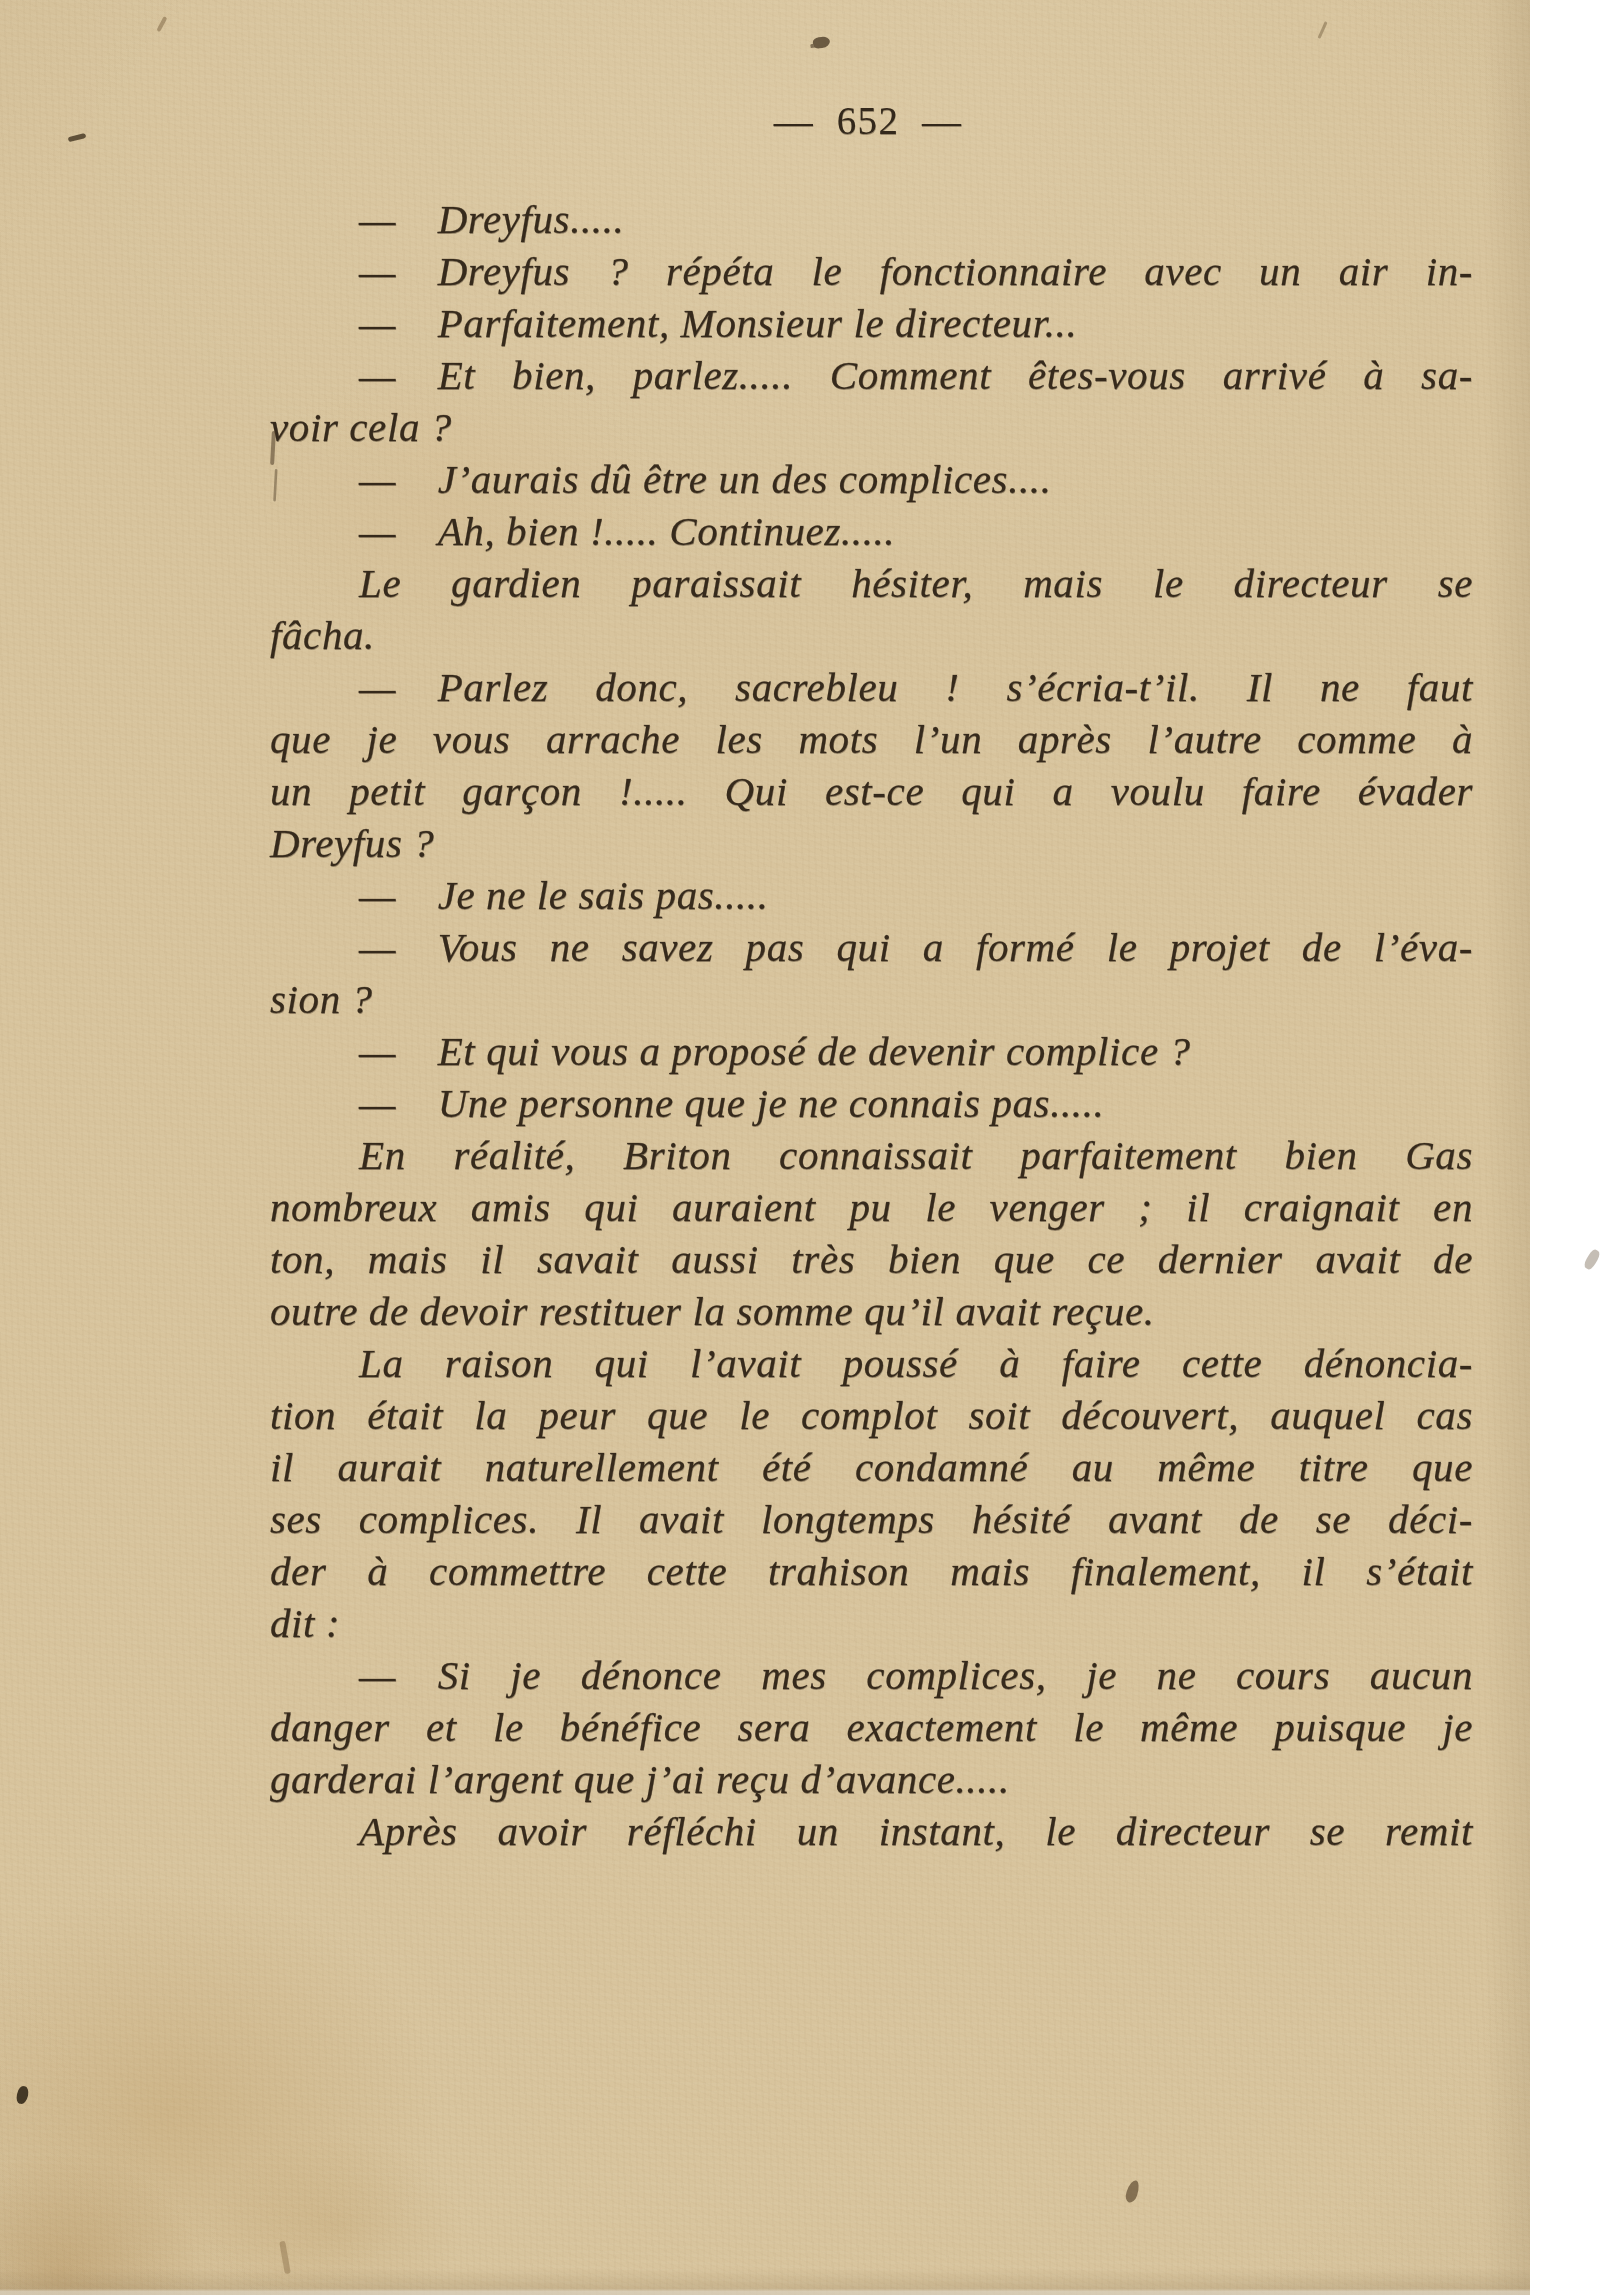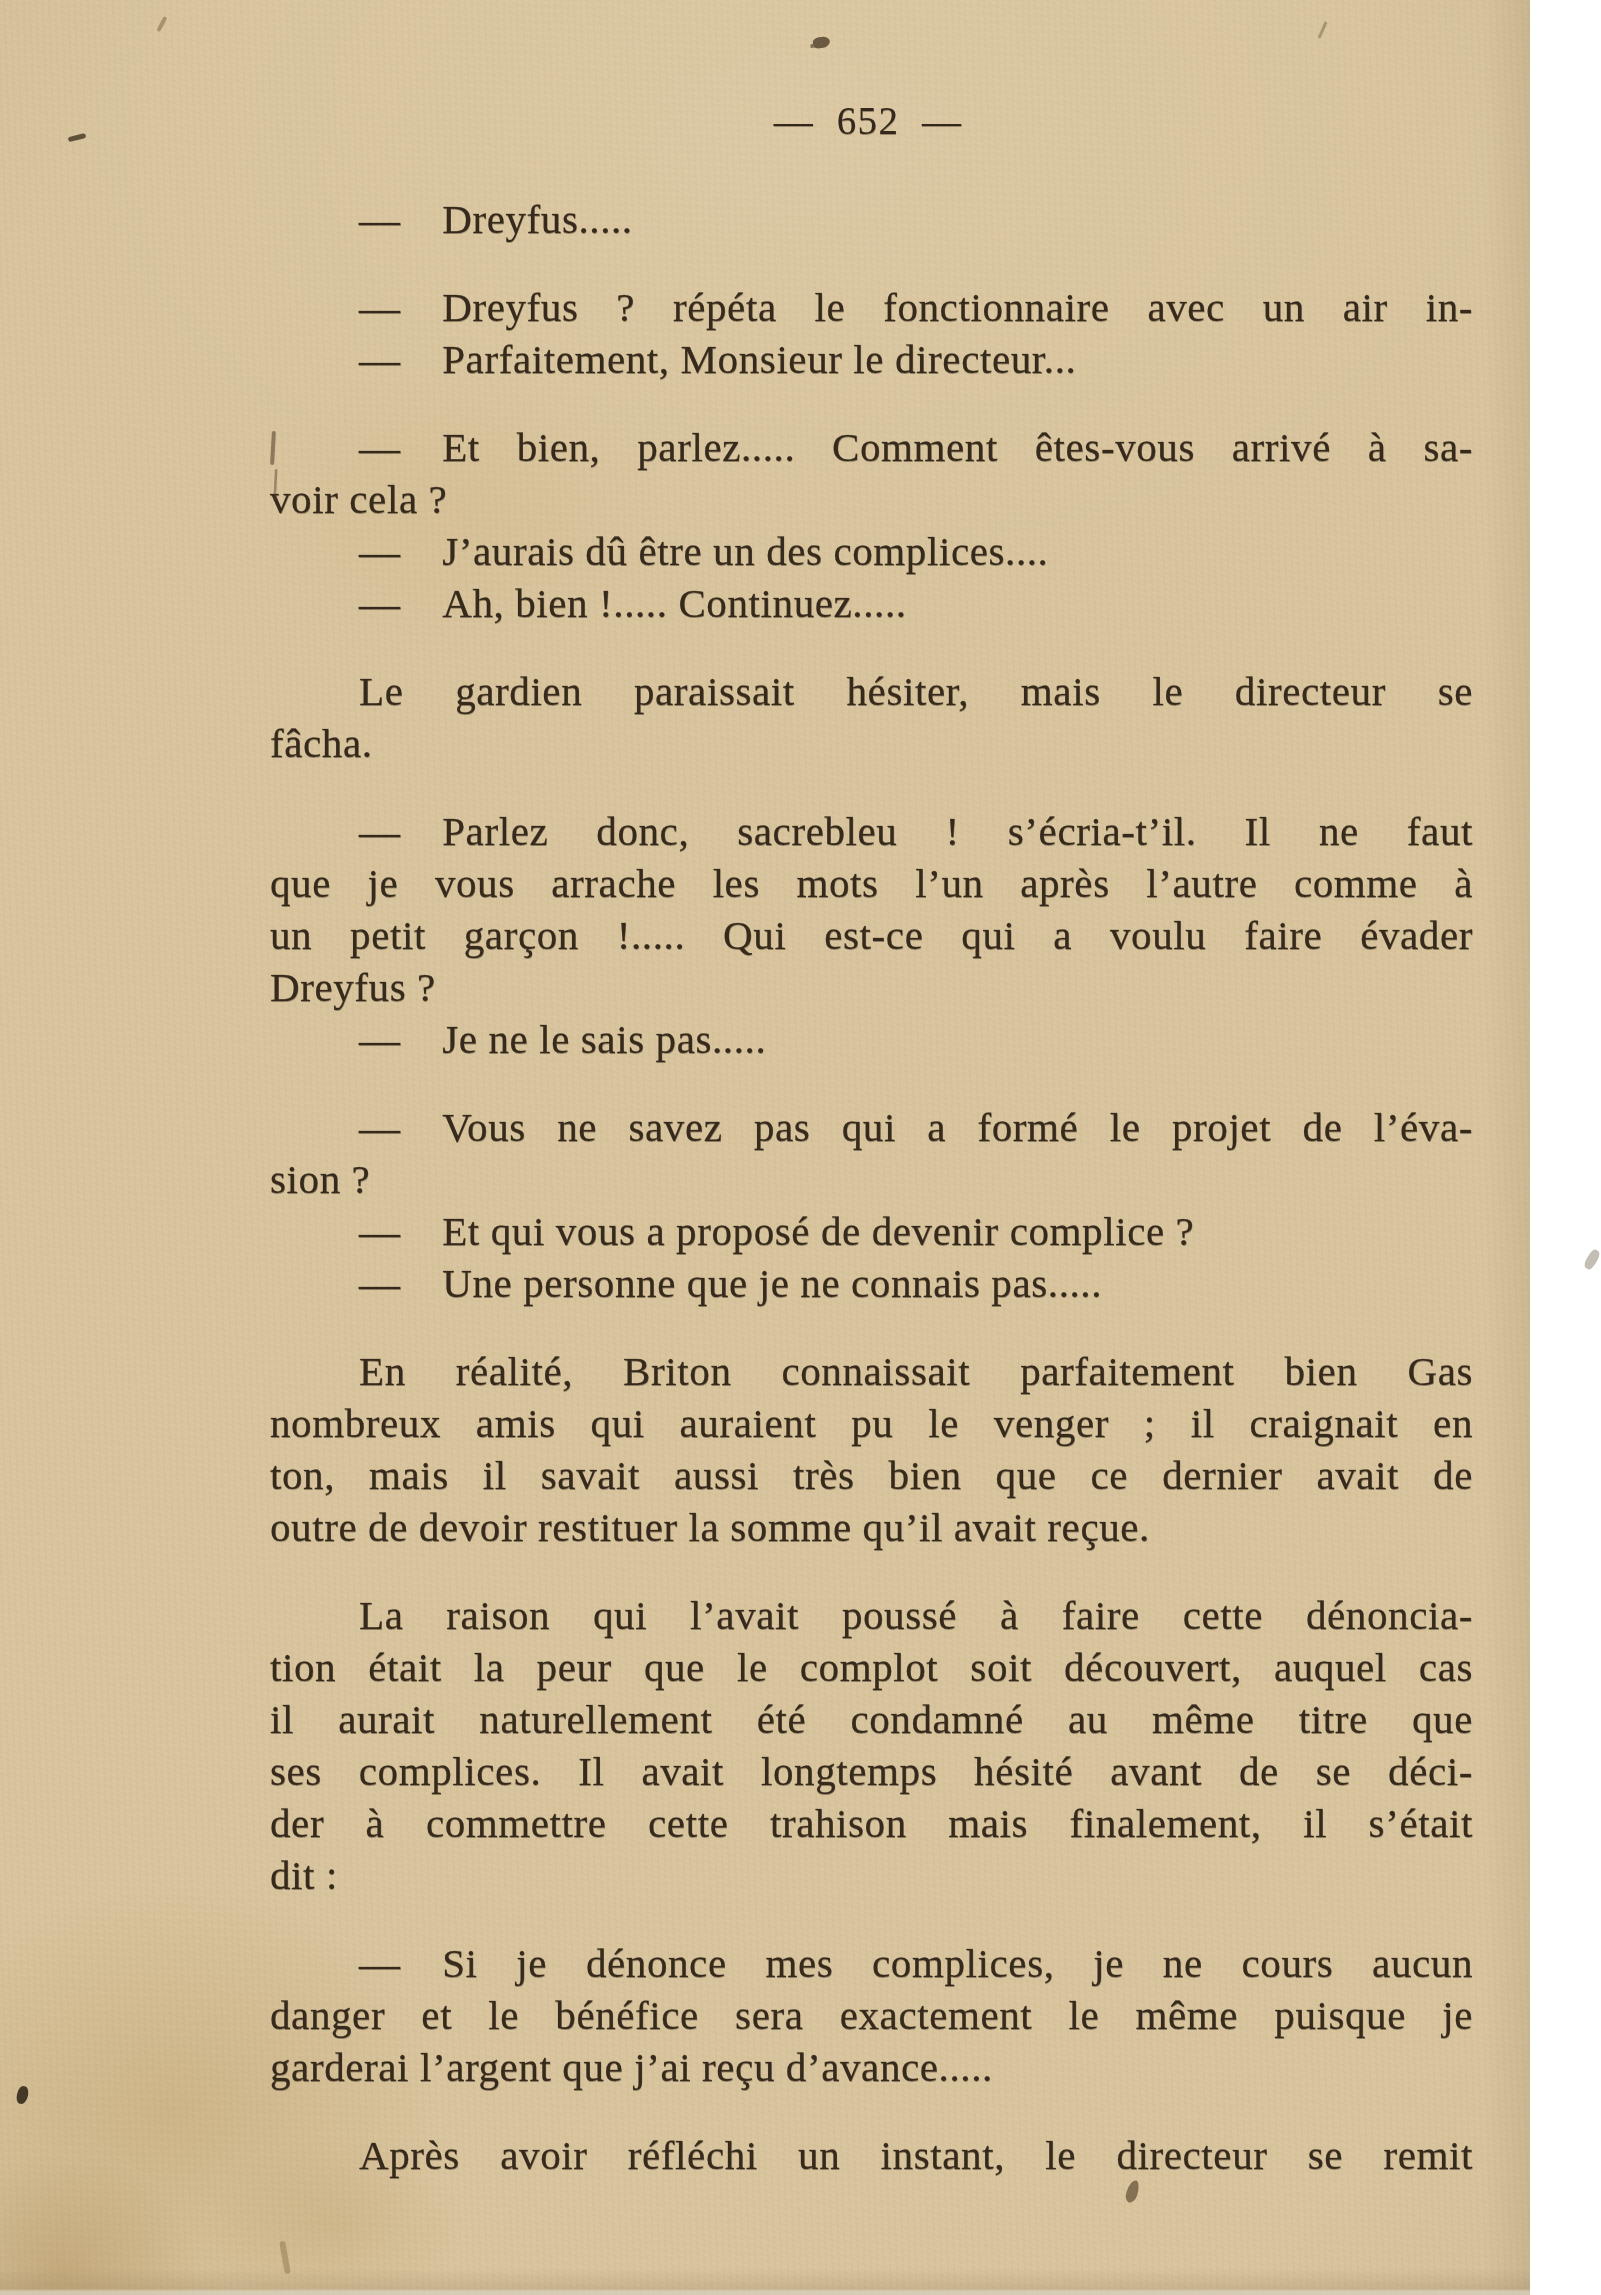--- a/index.html
+++ b/index.html
@@ -59,32 +59,32 @@
     font-size: 41px;
     line-height: 52px;
     color: #362a1c;
     letter-spacing: 0.6px;
     text-shadow: 0.4px 0.6px 0.6px rgba(54,42,28,0.38);
     -webkit-text-stroke: 0.3px rgba(54,42,28,0.55);
   }
   .line {
     white-space: pre-wrap;
     text-align: left;
+    font-style: italic;
   }
   .line.indent {
     padding-left: 89px;
   }
   .line.justify {
     text-align: justify;
     text-align-last: justify;
   }
   .line.justify.indent {
     padding-left: 0;
     text-indent: 89px;
-    margin-top: 36px;
   }
   
   .speck {
     position: absolute;
     pointer-events: none;
   }
   .sp1 { left:813px; top:37px;  width:17px; height:11.4px; background:rgba(70,54,34,0.75); border-radius:45% 55% 60% 40%; transform:rotate(-8deg); box-shadow:-6.4px 2.1px 0 -3.5px rgba(70,54,34,0.6); }
   .sp2 { left:160px;  top:15.6px;  width:3.5px;  height:15.6px; background:rgba(110,86,54,0.45); border-radius:2.1px; transform:rotate(28deg); }
   .sp3 { left:68px;   top:135px; width:18.4px; height:5px;  background:rgba(66,52,33,0.80); border-radius:2.8px; transform:rotate(-14deg); }
   .sp4 { left:271px;  top:431px; width:4.3px;  height:34px; background:rgba(78,60,38,0.55); border-radius:2.1px; transform:rotate(3deg); box-shadow:4.3px 37px 0 -0.7px rgba(78,60,38,0.45); }

